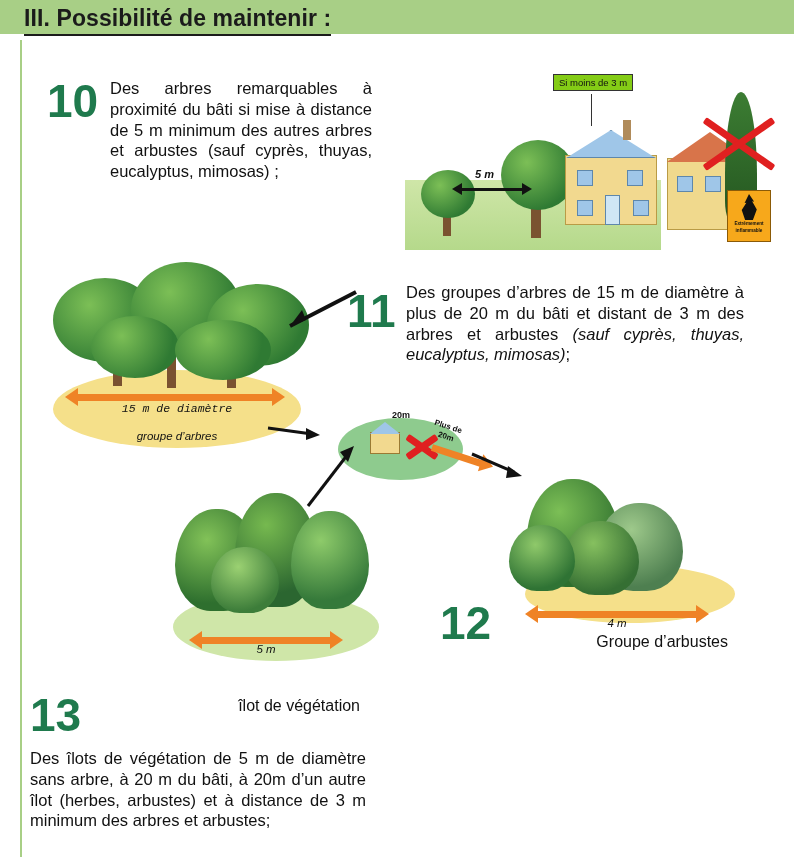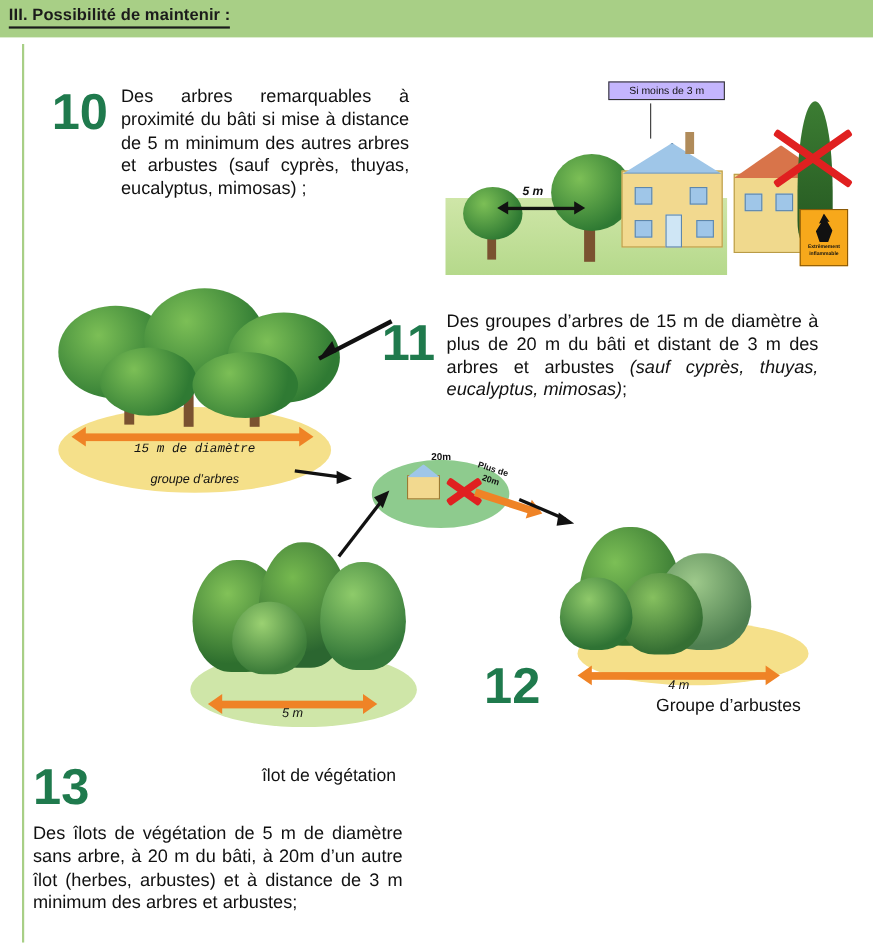--- a/index.html
+++ b/index.html
@@ -19,22 +19,22 @@
 
   
   .header-band {
     position: absolute;
     left: 0; top: 0;
     width: 794px; height: 34px;
     background: #a8cf86;
   }
   .header-title {
     position: absolute;
-    left: 8px; top: 5px;
-    font-size: 15px;
+    left: 24px; top: 5px;
+    font-size: 23px;
     font-weight: bold;
     color: #1b1b1b;
     letter-spacing: 0.1px;
     border-bottom: 2px solid #1b1b1b;
     padding-bottom: 2px;
   }
   .left-rule {
     position: absolute;
     left: 20px; top: 40px;
     width: 2px; height: 817px;
@@ -56,24 +56,24 @@
     color: #111;
     line-height: 1.26;
     text-align: justify;
   }
   .para i { font-style: italic; }
 
   
   .illus { position: absolute; }
   .sky-label {
     position: absolute;
-    background: #c4b5fd;
+    background: #84cc16;
     border: 1px solid #333;
     font-size: 9.5px;
-    padding: 2px 18px;
+    padding: 2px 5px;
     white-space: nowrap;
     color: #111;
   }
   .cap {
     position: absolute;
     font-size: 11.5px;
     font-style: italic;
     color: #111;
     text-align: center;
     white-space: nowrap;

